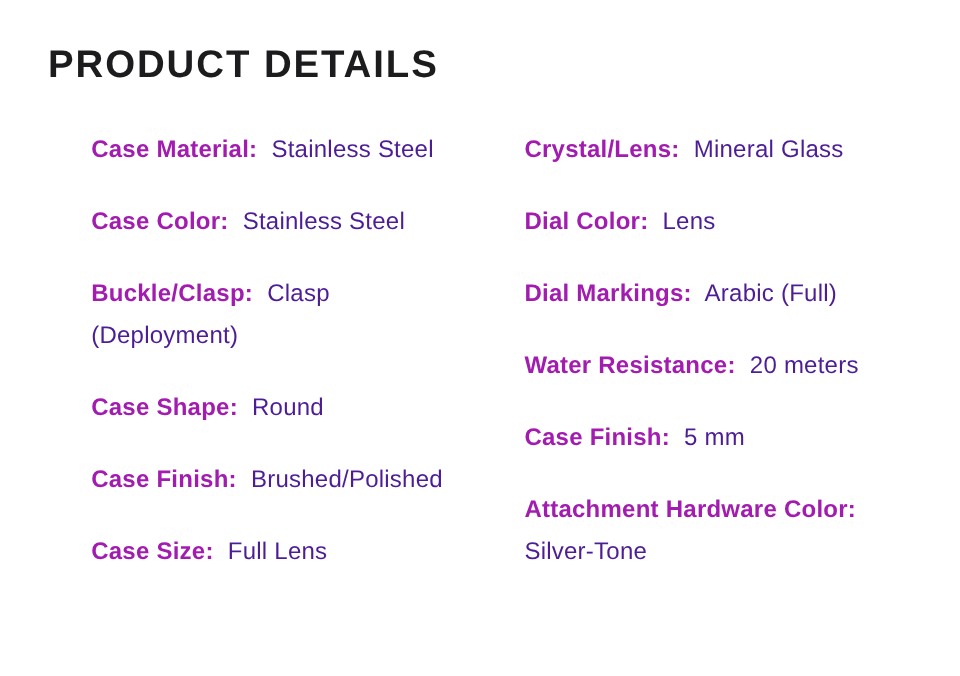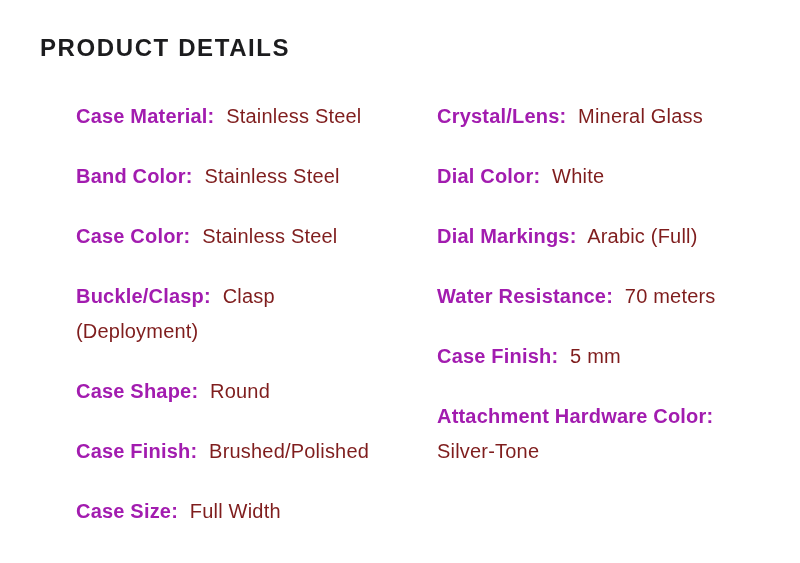--- a/index.html
+++ b/index.html
@@ -11,21 +11,21 @@
   }
   .page {
     width: 800px;
     height: 563px;
     background: #ffffff;
     overflow: hidden;
     padding: 34px 40px 0 40px;
   }
   .section-title {
     margin: 0 0 36px 0;
-    font-size: 24px;
+    font-size: 32px;
     line-height: 1.2;
     font-weight: 700;
     letter-spacing: 1.6px;
     color: #1c1c1e;
   }
   .columns {
     display: flex;
     padding-left: 36px;
     gap: 51px;
   }
@@ -39,78 +39,74 @@
     color: #2a2a2c;
     margin: 0 0 25px 0;
   }
   .spec-label {
     font-weight: 700;
     color: #a21caf;
     padding-right: 6px;
   }
   .spec-value {
     font-weight: 400;
-    color: #7f1d1d;
+    color: #4c1d95;
   }
 </style>
 </head>
 <body>
 
 <div class="page">
   <h2 class="section-title">PRODUCT DETAILS</h2>
 
   <div class="columns">
 
     <div class="col col-left">
       <div class="spec-item">
         <span class="spec-label">Case Material:</span>
-        <span class="spec-value">Stainless Steel</span>
-      </div>
-      <div class="spec-item">
-        <span class="spec-label">Band Color:</span>
         <span class="spec-value">Stainless Steel</span>
       </div>
       <div class="spec-item">
         <span class="spec-label">Case Color:</span>
         <span class="spec-value">Stainless Steel</span>
       </div>
       <div class="spec-item">
         <span class="spec-label">Buckle/Clasp:</span>
         <span class="spec-value">Clasp (Deployment)</span>
       </div>
       <div class="spec-item">
         <span class="spec-label">Case Shape:</span>
         <span class="spec-value">Round</span>
       </div>
       <div class="spec-item">
         <span class="spec-label">Case Finish:</span>
         <span class="spec-value">Brushed/Polished</span>
       </div>
       <div class="spec-item">
         <span class="spec-label">Case Size:</span>
-        <span class="spec-value">Full Width</span>
+        <span class="spec-value">Full Lens</span>
       </div>
     </div>
 
     <div class="col col-right">
       <div class="spec-item">
         <span class="spec-label">Crystal/Lens:</span>
         <span class="spec-value">Mineral Glass</span>
       </div>
       <div class="spec-item">
         <span class="spec-label">Dial Color:</span>
-        <span class="spec-value">White</span>
+        <span class="spec-value">Lens</span>
       </div>
       <div class="spec-item">
         <span class="spec-label">Dial Markings:</span>
         <span class="spec-value">Arabic (Full)</span>
       </div>
       <div class="spec-item">
         <span class="spec-label">Water Resistance:</span>
-        <span class="spec-value">70 meters</span>
+        <span class="spec-value">20 meters</span>
       </div>
       <div class="spec-item">
         <span class="spec-label">Case Finish:</span>
         <span class="spec-value">5 mm</span>
       </div>
       <div class="spec-item">
         <span class="spec-label">Attachment Hardware Color:</span>
         <span class="spec-value">Silver-Tone</span>
       </div>
     </div>

